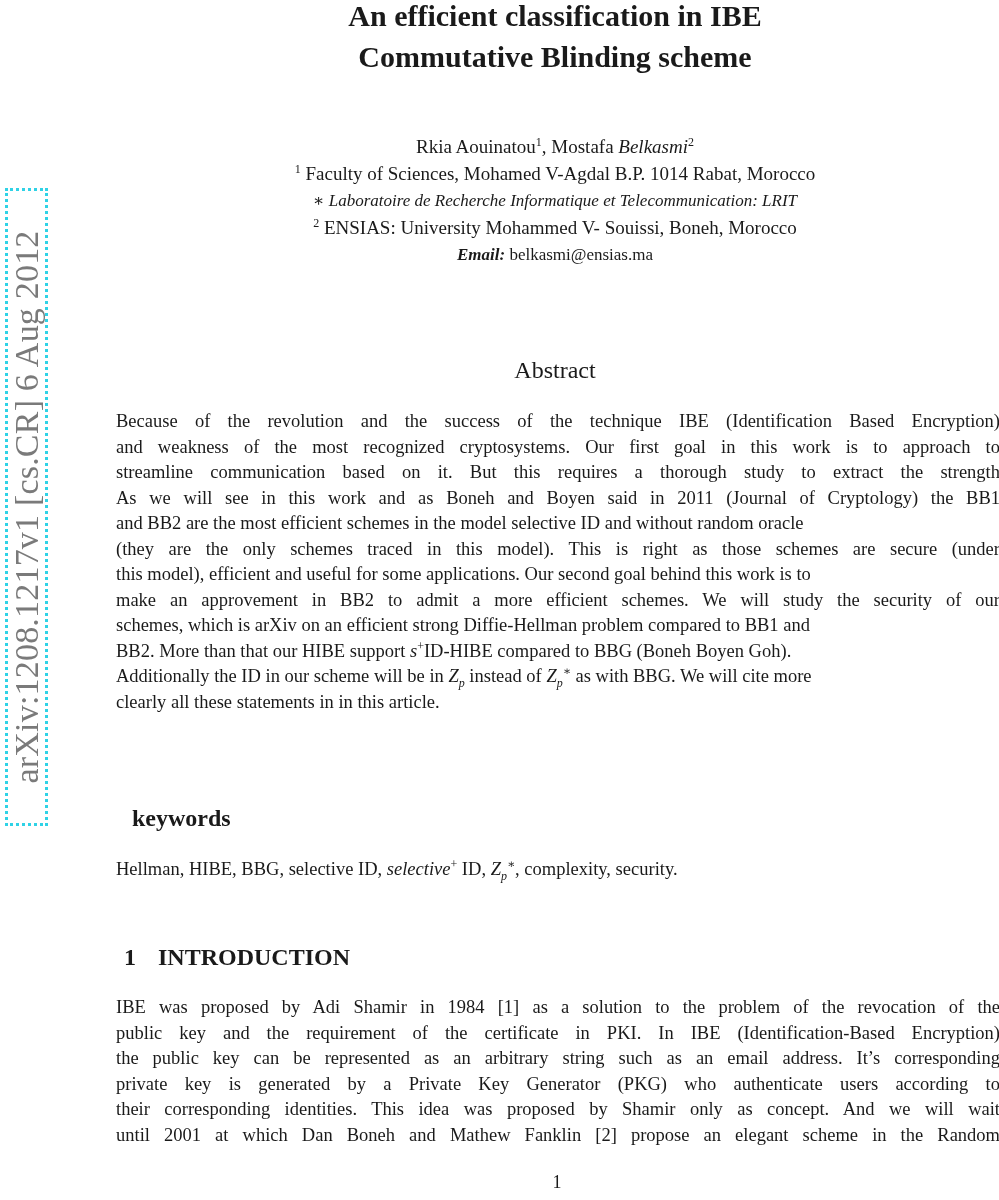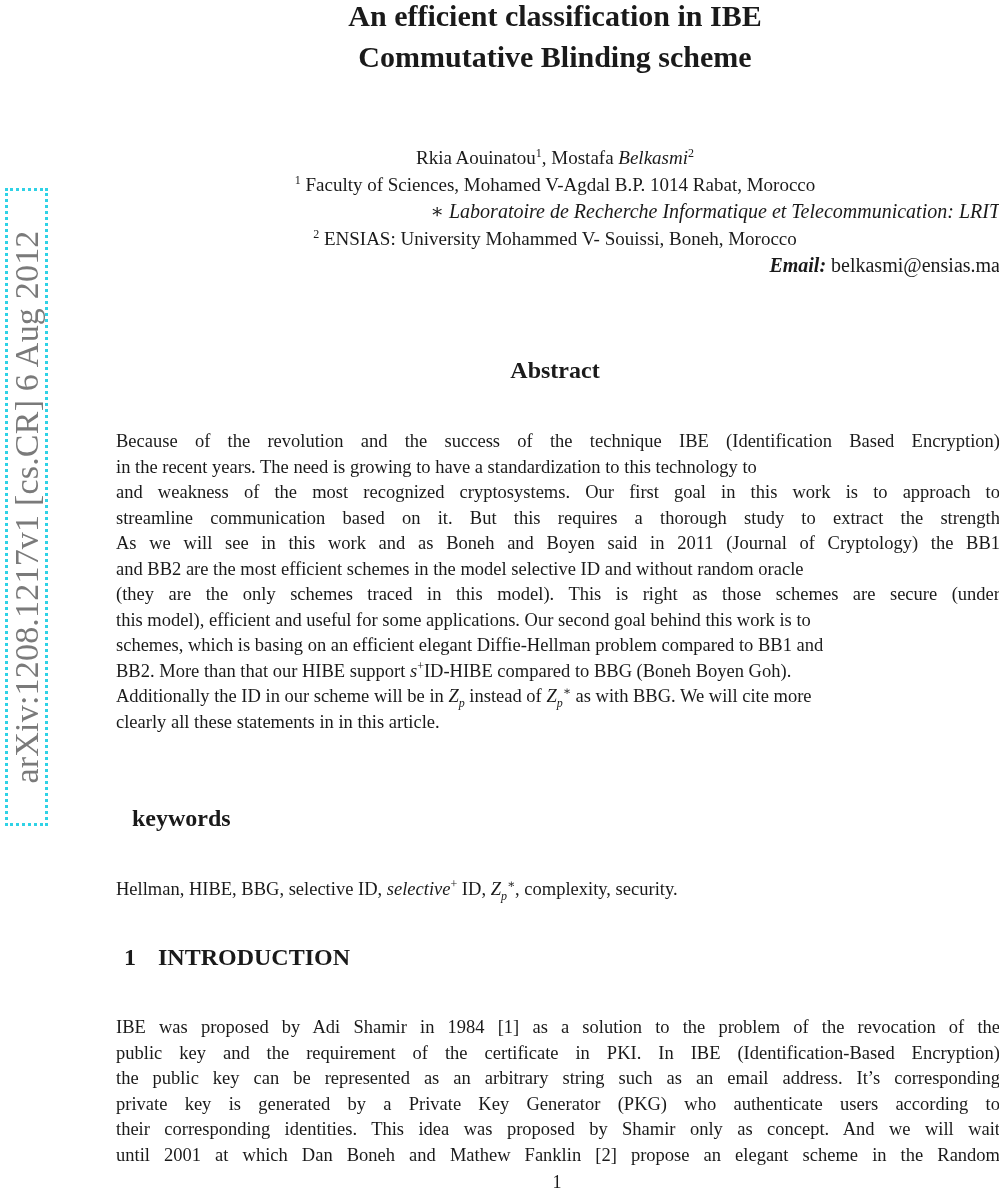--- a/index.html
+++ b/index.html
@@ -14,33 +14,33 @@
   .arxiv-stamp span {
     position: absolute; left: 50%; top: 50%;
     transform: translate(-50%, -50%) rotate(-90deg);
     white-space: nowrap; font-size: 34px; color: #7a7a7a; letter-spacing: 0.2px;
   }
   .title {
     position: absolute; left: 110px; width: 890px; top: -5px;
     text-align: center; font-weight: bold; font-size: 30px; line-height: 41px;
   }
   .title div { white-space: nowrap; }
-  .authors { position: absolute; left: 110px; width: 890px; top: 144px; text-align: center; }
+  .authors { position: absolute; left: 110px; width: 890px; top: 133px; text-align: center; }
   .authors .line { font-size: 19px; line-height: 27px; white-space: nowrap; }
-  .authors .line.small { font-size: 20px; text-align: right; }
+  .authors .line.small { font-size: 17px; }
   .authors sup { font-size: 12px; line-height: 0; }
   .authors i { font-style: italic; }
   .authors b { font-style: italic; font-weight: bold; }
   .abstract-heading {
     position: absolute; left: 110px; width: 890px; top: 357px;
-    text-align: center; font-weight: bold; font-size: 24px;
+    text-align: center; font-weight: normal; font-size: 24px;
   }
   .para {
     position: absolute; left: 116px; width: 884px;
-    font-size: 18.5px; line-height: 25.5px; margin-top: 20px;
+    font-size: 18.5px; line-height: 25.5px;
   }
   .para .ln { white-space: nowrap; display: block; }
   .para.justify .ln { text-align: justify; text-align-last: justify; }
   .para .ln.last { text-align-last: left; }
   .h2 { position: absolute; left: 116px; font-weight: bold; font-size: 24px; white-space: nowrap; margin-left: 8px; }
   .h2 .num { margin-right: 22px; }
   .math { font-style: italic; }
   sub, sup.m { font-size: 12px; line-height: 0; }
   .page-num { position: absolute; left: 0; width: 1114px; top: 1172px; text-align: center; font-size: 18px; }
 </style>
@@ -71,28 +71,28 @@
   </div>
   <div class="line small">
     <b>Email:</b><span> belkasmi@ensias.ma</span>
   </div>
 </div>
 
 <div class="abstract-heading">Abstract</div>
 
 <div class="para justify" style="top:409px;">
   <span class="ln">Because of the revolution and the success of the technique IBE (Identification Based Encryption)</span>
-  <span class="ln last">in the recent years. The need is growing to have a standardization to this technology to</span>
   <span class="ln">and weakness of the most recognized cryptosystems. Our first goal in this work is to approach to</span>
   <span class="ln">streamline communication based on it. But this requires a thorough study to extract the strength</span>
   <span class="ln">As we will see in this work and as Boneh and Boyen said in 2011 (Journal of Cryptology) the BB1</span>
   <span class="ln last">and BB2 are the most efficient schemes in the model selective ID and without random oracle</span>
   <span class="ln">(they are the only schemes traced in this model). This is right as those schemes are secure (under</span>
   <span class="ln last">this model), efficient and useful for some applications. Our second goal behind this work is to</span>
-  <span class="ln last">schemes, which is basing on an efficient elegant Diffie-Hellman problem compared to BB1 and</span>
+  <span class="ln">make an approvement in BB2 to admit a more efficient schemes. We will study the security of our</span>
+  <span class="ln last">schemes, which is arXiv on an efficient strong Diffie-Hellman problem compared to BB1 and</span>
   <span class="ln last"><span>BB2. More than that our HIBE support </span><span class="math">s</span><sup class="m">+</sup><span>ID-HIBE compared to BBG (Boneh Boyen Goh).</span></span>
   <span class="ln last"><span>Additionally the ID in our scheme will be in </span><span class="math">Z</span><sub class="math">p</sub><span> instead of </span><span class="math">Z</span><sub class="math">p</sub><sup class="m">∗</sup><span> as with BBG. We will cite more</span></span>
   <span class="ln last">clearly all these statements in in this article.</span>
 </div>
 
 <div class="h2" style="top:805px; left:124px;">keywords</div>
 
 <div class="para justify" style="top:857px;">
   <span class="ln last"><span>Hellman, HIBE, BBG, selective ID, </span><i>selective</i><sup class="m">+</sup><span> ID, </span><span class="math">Z</span><sub class="math">p</sub><sup class="m">∗</sup><span>, complexity, security.</span></span>
 </div>

